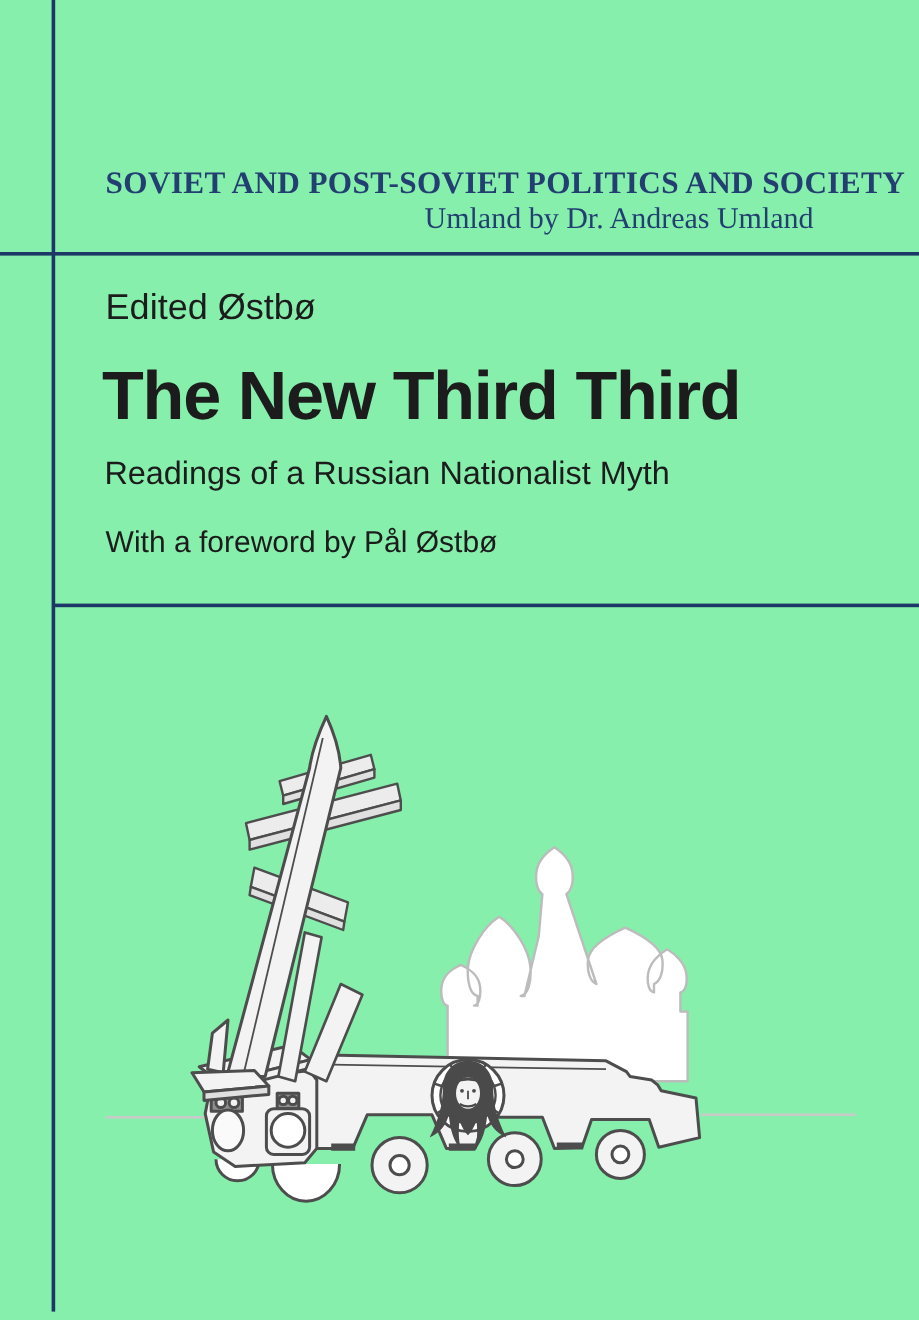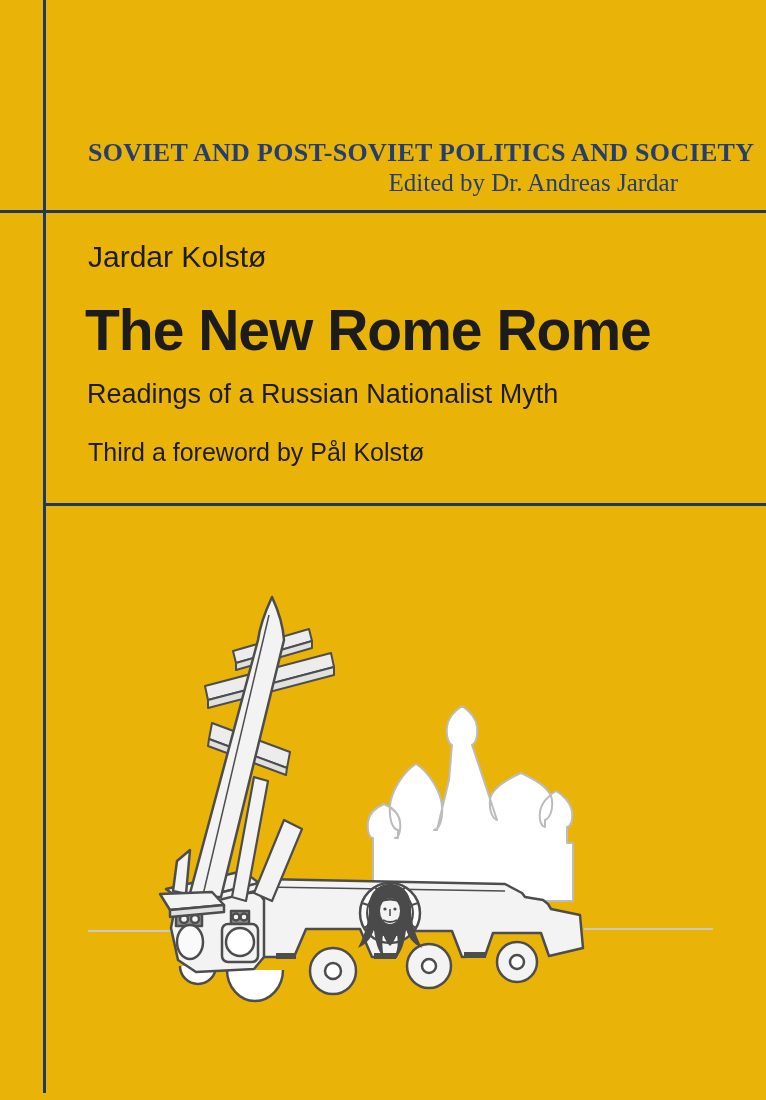--- a/index.html
+++ b/index.html
@@ -1,19 +1,19 @@
 <!DOCTYPE html>
 <html style="--series-blue: #233f72; --rule-blue: #1d3766; --logo-blue: #2449a3; --text-black: #1c1c1c; --art-stroke: #4d4d4d; --art-fill: #f3f3f3; --church-stroke: #bcbcbc; --ground-gray: #c9c9c9;"><head>
 <meta charset="utf-8">
 <style>
   html,body{margin:0;padding:0;background:#ffffff;}
   #cover{
     position:relative;
     width:766px;height:1100px;
-    background:#eab308;
+    background:#86efac;
     overflow:hidden;
     font-family:"Liberation Sans", sans-serif;
     color:#1c1c1c;
   }
   
   .v-rule{
     position:absolute;left:43px;top:0;width:3px;height:1093px;
     background:var(--rule-blue,#1d3766);
   }
   .h-rule{position:absolute;height:3px;background:var(--rule-blue,#1d3766);}
@@ -56,27 +56,27 @@
 <body>
 
 <div id="cover">
 
   <div class="v-rule"></div>
   <div class="h-rule top"></div>
   <div class="h-rule mid"></div>
 
   <div class="series">
     <div class="title">SOVIET AND POST-SOVIET POLITICS AND SOCIETY</div>
-    <div class="editor">Edited by Dr. Andreas Jardar</div>
+    <div class="editor">Umland by Dr. Andreas Umland</div>
   </div>
 
-  <div class="author">Jardar Kolstø</div>
-  <div class="title-main">The New Rome Rome</div>
+  <div class="author">Edited Østbø</div>
+  <div class="title-main">The New Third Third</div>
   <div class="subtitle">Readings of a Russian Nationalist Myth</div>
-  <div class="foreword">Third a foreword by Pål Kolstø</div>
+  <div class="foreword">With a foreword by Pål Østbø</div>
 
   <svg class="art" width="766" height="470" viewBox="0 540 766 470" role="img" aria-label="Line drawing of a mobile missile launcher truck carrying a missile shaped like an Orthodox cross, with onion-domed church silhouette in the background and a Christ icon emblem on the vehicle side">
 
     <g fill="#ffffff" stroke="#bcbcbc" stroke-width="2" stroke-linejoin="round">
       <path d="M 373,901 L 373,838
                C 369,838 367,830 368,822 C 369,813 377,807 384,804 C 391,807 399,813 400,822 C 401,830 399,838 395,838
                L 398,838 L 398,830
                C 392,829 389,818 390,806 C 391,792 403,772 416,764 C 429,772 441,792 442,806 C 443,818 440,829 434,830
                L 437,830 L 449,780 L 452,745
                C 448,743 446,735 447,727 C 448,717 456,710 462,706 C 468,710 476,717 477,727 C 478,735 476,743 472,745

